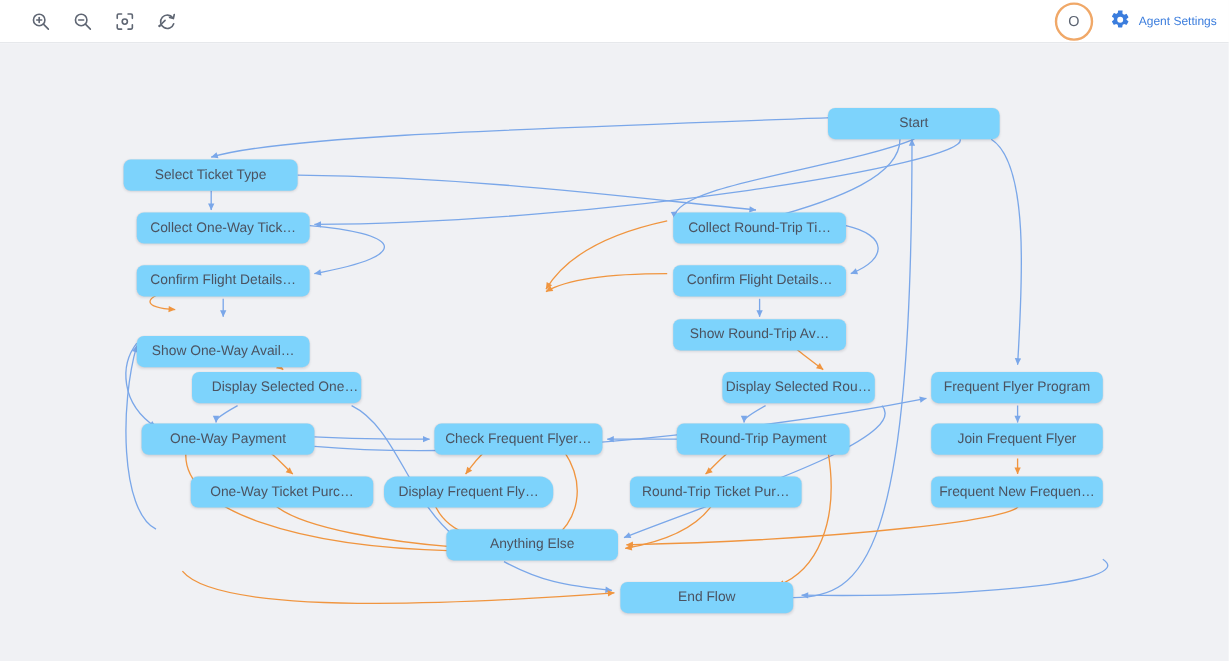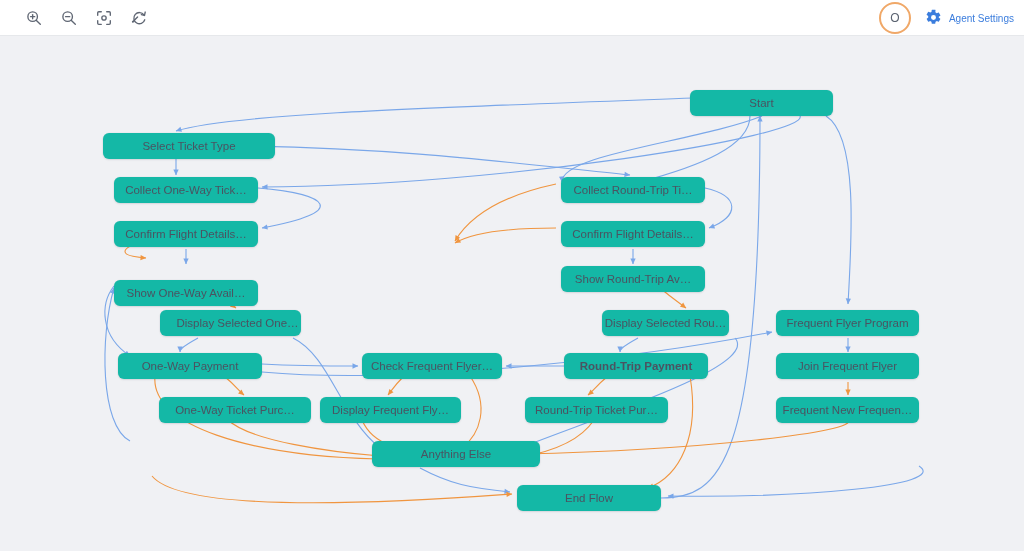--- a/index.html
+++ b/index.html
@@ -38,21 +38,21 @@
   
   .canvas{
     position:absolute;left:0;top:36px;width:1024px;height:515px;
     background:#f0f1f4;overflow:hidden;
   }
   .edges{position:absolute;left:0;top:0;width:1024px;height:515px;}
 
   
   .node{
     position:absolute;height:26px;
-    background:#14b8a6;border-radius:6px;
+    background:#7dd3fc;border-radius:6px;
     box-shadow:0 1px 2px rgba(16,24,40,.10), 0 0 0 0.5px rgba(16,24,40,.04);
     display:flex;align-items:center;justify-content:center;
     font-size:11.5px;color:#4b5361;
     white-space:nowrap;overflow:hidden;
     cursor:pointer;box-sizing:border-box;
     padding:0 6px;
   }
 </style>
 </head>
 <body>
@@ -202,36 +202,36 @@
         <path d="M690,340 C700,400 680,440 648,452"></path>
 
         <path d="M848,384 C860,396 700,414 522,418"></path>
 
         <path d="M152,440 C180,474 350,470 512,458"></path>
       </g>
     </svg>
 
     <div>
       <div class="node" style="left:690px;top:54px;width:143px;">Start</div>
-      <div class="node" style="left:103px;top:97px;width:172px;">Select Ticket Type</div>
+      <div class="node" style="left:103px;top:97px;width:145px;">Select Ticket Type</div>
       <div class="node" style="left:114px;top:141px;width:144px;">Collect One-Way Tick…</div>
       <div class="node" style="left:561px;top:141px;width:144px;">Collect Round-Trip Ti…</div>
       <div class="node" style="left:114px;top:185px;width:144px;">Confirm Flight Details…</div>
       <div class="node" style="left:561px;top:185px;width:144px;">Confirm Flight Details…</div>
       <div class="node" style="left:114px;top:244px;width:144px;">Show One-Way Avail…</div>
       <div class="node" style="left:561px;top:230px;width:144px;">Show Round-Trip Av…</div>
       <div class="node" style="left:160px;top:274px;width:141px;padding-left:20px;">Display Selected One…</div>
       <div class="node" style="left:602px;top:274px;width:127px;">Display Selected Rou…</div>
       <div class="node" style="left:776px;top:274px;width:143px;">Frequent Flyer Program</div>
       <div class="node" style="left:118px;top:317px;width:144px;">One-Way Payment</div>
       <div class="node" style="left:362px;top:317px;width:140px;">Check Frequent Flyer…</div>
-      <div class="node" style="left:564px;top:317px;width:144px;font-weight:bold;">Round-Trip Payment</div>
+      <div class="node" style="left:564px;top:317px;width:144px;">Round-Trip Payment</div>
       <div class="node" style="left:776px;top:317px;width:143px;">Join Frequent Flyer</div>
       <div class="node" style="left:159px;top:361px;width:152px;">One-Way Ticket Purc…</div>
-      <div class="node" style="left:320px;top:361px;width:141px;">Display Frequent Fly…</div>
+      <div class="node" style="left:320px;top:361px;width:141px;border-radius:11px;">Display Frequent Fly…</div>
       <div class="node" style="left:525px;top:361px;width:143px;">Round-Trip Ticket Pur…</div>
       <div class="node" style="left:776px;top:361px;width:143px;">Frequent New Frequen…</div>
-      <div class="node" style="left:372px;top:405px;width:168px;">Anything Else</div>
+      <div class="node" style="left:372px;top:405px;width:143px;">Anything Else</div>
       <div class="node" style="left:517px;top:449px;width:144px;">End Flow</div>
     </div>
 
   </div>
 </div>
 
 </body></html>

